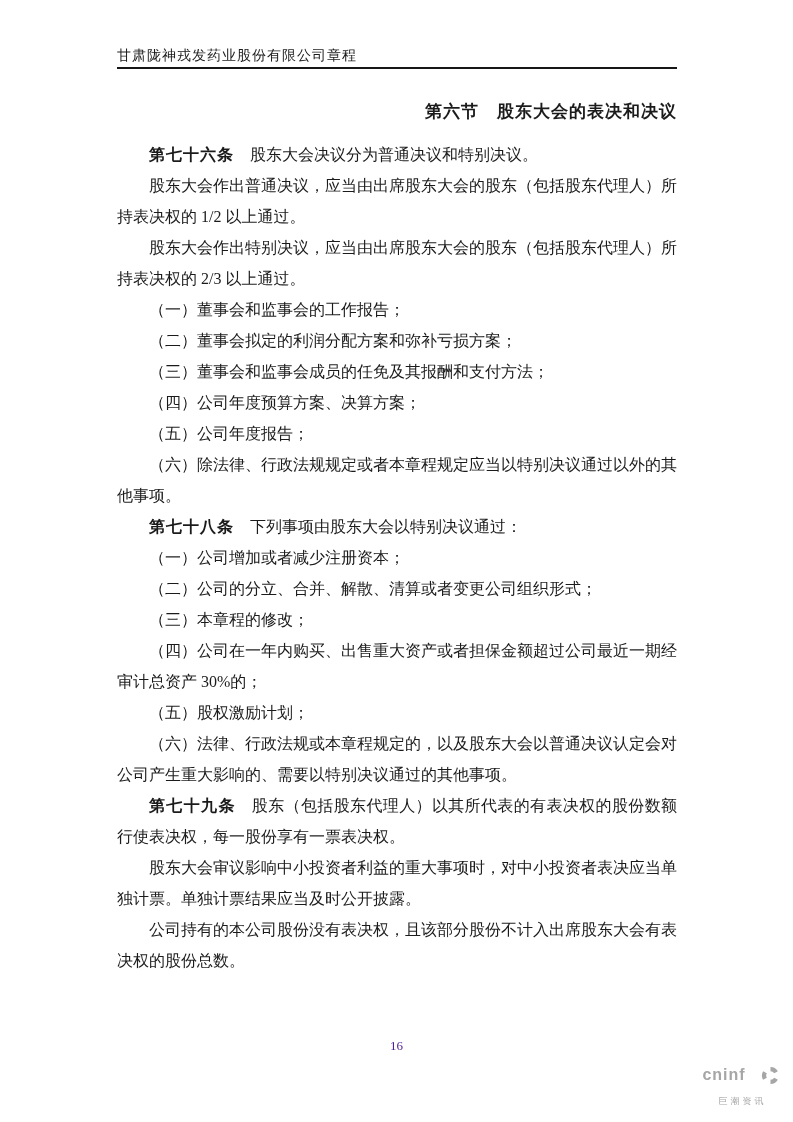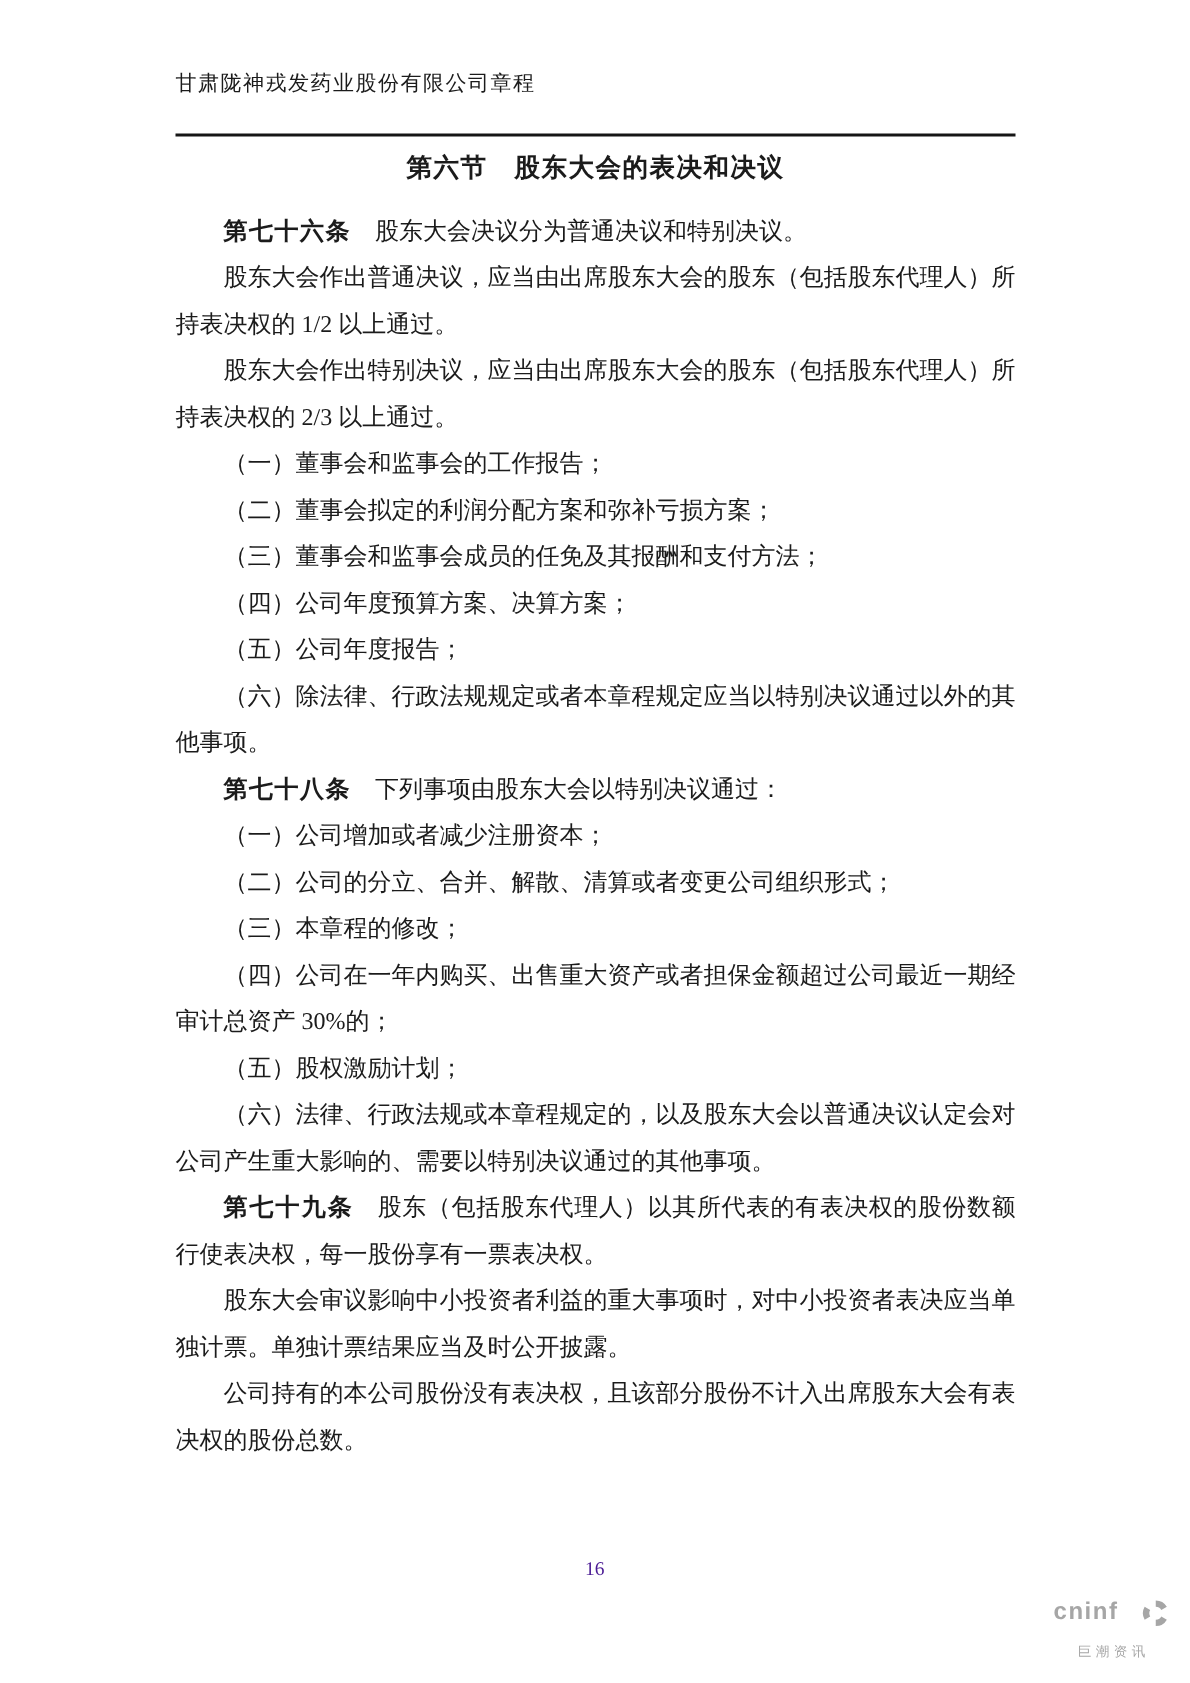--- a/index.html
+++ b/index.html
@@ -16,29 +16,29 @@
     color: #1b1b1b;
     overflow: hidden;
   }
   .header {
     position: absolute;
     left: 117px;
     width: 560px;
     top: 47px;
     font-size: 14px;
     letter-spacing: 1px;
-    padding-bottom: 24px;
+    padding-bottom: 2px;
     border-bottom: 2px solid #161616;
   }
   .section-title {
     position: absolute;
     top: 100px;
     left: 117px;
     width: 560px;
-    text-align: center;
+    text-align: right;
     font-size: 17px;
     font-weight: bold;
     letter-spacing: 1px;
   }
   .doc-body {
     position: absolute;
     top: 139px;
     left: 117px;
     width: 560px;
     font-size: 16px;

